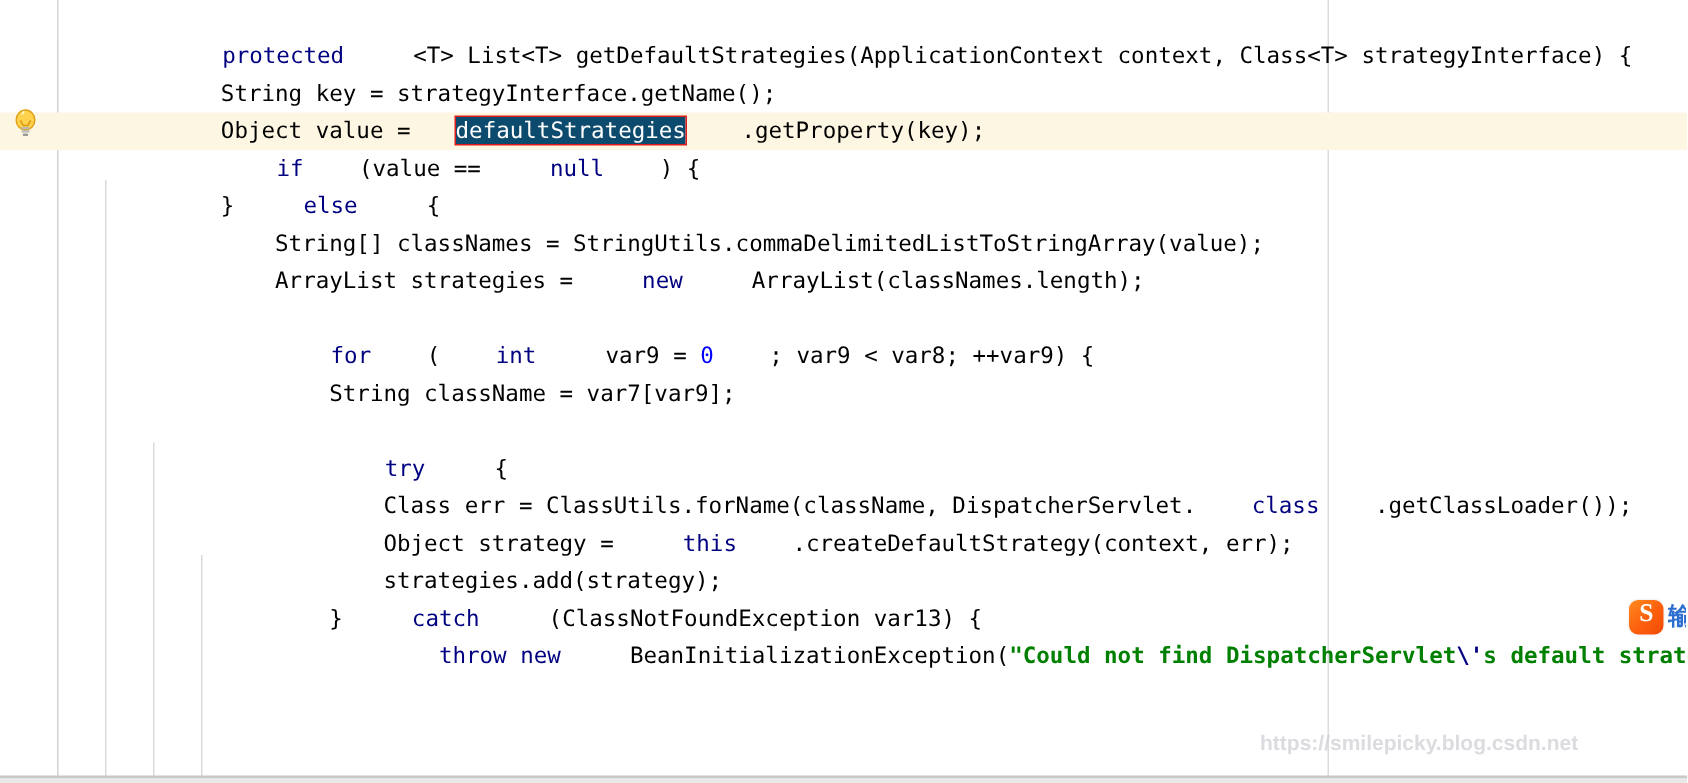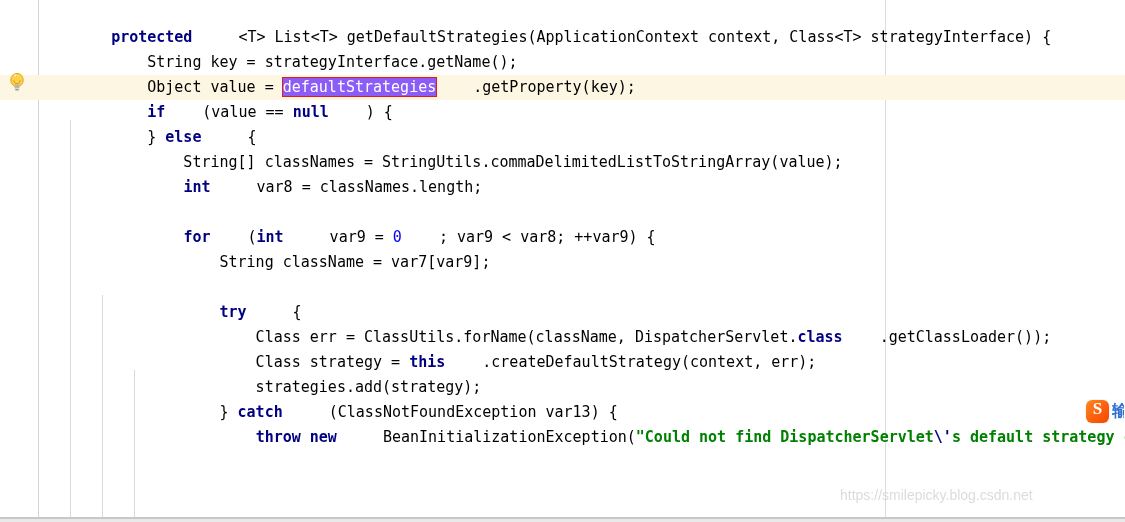--- a/index.html
+++ b/index.html
@@ -37,35 +37,36 @@
   }
   .line.caret-row{background:#fdf6e3;}
   .line.caret-row::after{
     content:"";position:absolute;left:0;right:0;top:0;height:25px;
     pointer-events:none;
   }
   
   .guides{position:absolute;left:0;top:0;width:1125px;height:522px;z-index:1;}
   .guide{position:absolute;width:1px;background:#d9d9d9;}
   
-  .kw{color:#000080;font-weight:bold;}
+  .kw{color:#000080;font-weight:normal;margin-left:37px;}
   .pl{color:#000000;margin-left:37px;}
   .num{color:#0000ff;}
   .str{color:#008000;font-weight:bold;}
   .esc{color:#000080;font-weight:bold;}
   .sel{
-    background:#8b5cf6;color:#ffffff;
+    background:#0c4a6e;color:#ffffff;
     outline:1px solid #e01b1b;
     padding:0 0;
+    margin-left:21px;
   }
   
   .watermark{
     position:absolute;left:840px;top:487px;z-index:5;
     font-family:"Liberation Sans",sans-serif;font-size:14px;
-    color:#cfcfd6;opacity:.75;white-space:nowrap;pointer-events:none;
+    color:#cfcfd6;opacity:.75;white-space:nowrap;pointer-events:none;font-weight:bold;
   }
   
   .ime{
     position:absolute;left:1086px;top:400px;z-index:7;
     display:flex;align-items:center;gap:3px;
   }
   .ime-logo{
     width:23px;height:23px;border-radius:6px;
     background:linear-gradient(135deg,#ff8a1e 0%,#fb5f0d 55%,#f24a05 100%);
     position:relative;box-shadow:0 0 0 1px rgba(0,0,0,.04);
@@ -118,28 +119,28 @@
   </div>
 
   <div class="code">
       <div class="line"></div>
       <div class="line"><span class="pl">    </span><span class="kw">protected</span><span class="pl"> &lt;T&gt; List&lt;T&gt; getDefaultStrategies(ApplicationContext context, Class&lt;T&gt; strategyInterface) {</span></div>
       <div class="line"><span class="pl">        String key = strategyInterface.getName();</span></div>
       <div class="line caret-row"><span class="pl">        Object value = </span><span class="sel">defaultStrategies</span><span class="pl">.getProperty(key);</span></div>
       <div class="line"><span class="pl">        </span><span class="kw">if</span><span class="pl">(value == </span><span class="kw">null</span><span class="pl">) {</span></div>
       <div class="line"><span class="pl">        } </span><span class="kw">else</span><span class="pl"> {</span></div>
       <div class="line"><span class="pl">            String[] classNames = StringUtils.commaDelimitedListToStringArray(value);</span></div>
-      <div class="line"><span class="pl">            </span><span class="kw">int</span><span class="pl"> var8 = classNames.length;</span></div>
+      <div class="line"><span class="pl">            ArrayList strategies = </span><span class="kw">new</span><span class="pl"> ArrayList(classNames.length);</span></div>
       <div class="line"></div>
       <div class="line"><span class="pl">            </span><span class="kw">for</span><span class="pl">(</span><span class="kw">int</span><span class="pl"> var9 = </span><span class="num">0</span><span class="pl">; var9 &lt; var8; ++var9) {</span></div>
       <div class="line"><span class="pl">                String className = var7[var9];</span></div>
       <div class="line"></div>
       <div class="line"><span class="pl">                </span><span class="kw">try</span><span class="pl"> {</span></div>
       <div class="line"><span class="pl">                    Class err = ClassUtils.forName(className, DispatcherServlet.</span><span class="kw">class</span><span class="pl">.getClassLoader());</span></div>
-      <div class="line"><span class="pl">                    Class strategy = </span><span class="kw">this</span><span class="pl">.createDefaultStrategy(context, err);</span></div>
+      <div class="line"><span class="pl">                    Object strategy = </span><span class="kw">this</span><span class="pl">.createDefaultStrategy(context, err);</span></div>
       <div class="line"><span class="pl">                    strategies.add(strategy);</span></div>
       <div class="line"><span class="pl">                } </span><span class="kw">catch</span><span class="pl"> (ClassNotFoundException var13) {</span></div>
       <div class="line"><span class="pl">                    </span><span class="kw">throw new</span><span class="pl"> BeanInitializationException(</span><span class="str">"Could not find DispatcherServlet</span><span class="esc">\'</span><span class="str">s default strategy class ["</span><span class="pl"> + className</span></div>
     </div>
 
   <div class="watermark">https://smilepicky.blog.csdn.net</div>
 
   <div class="ime">
     <div class="ime-logo">
       <span>S</span>

